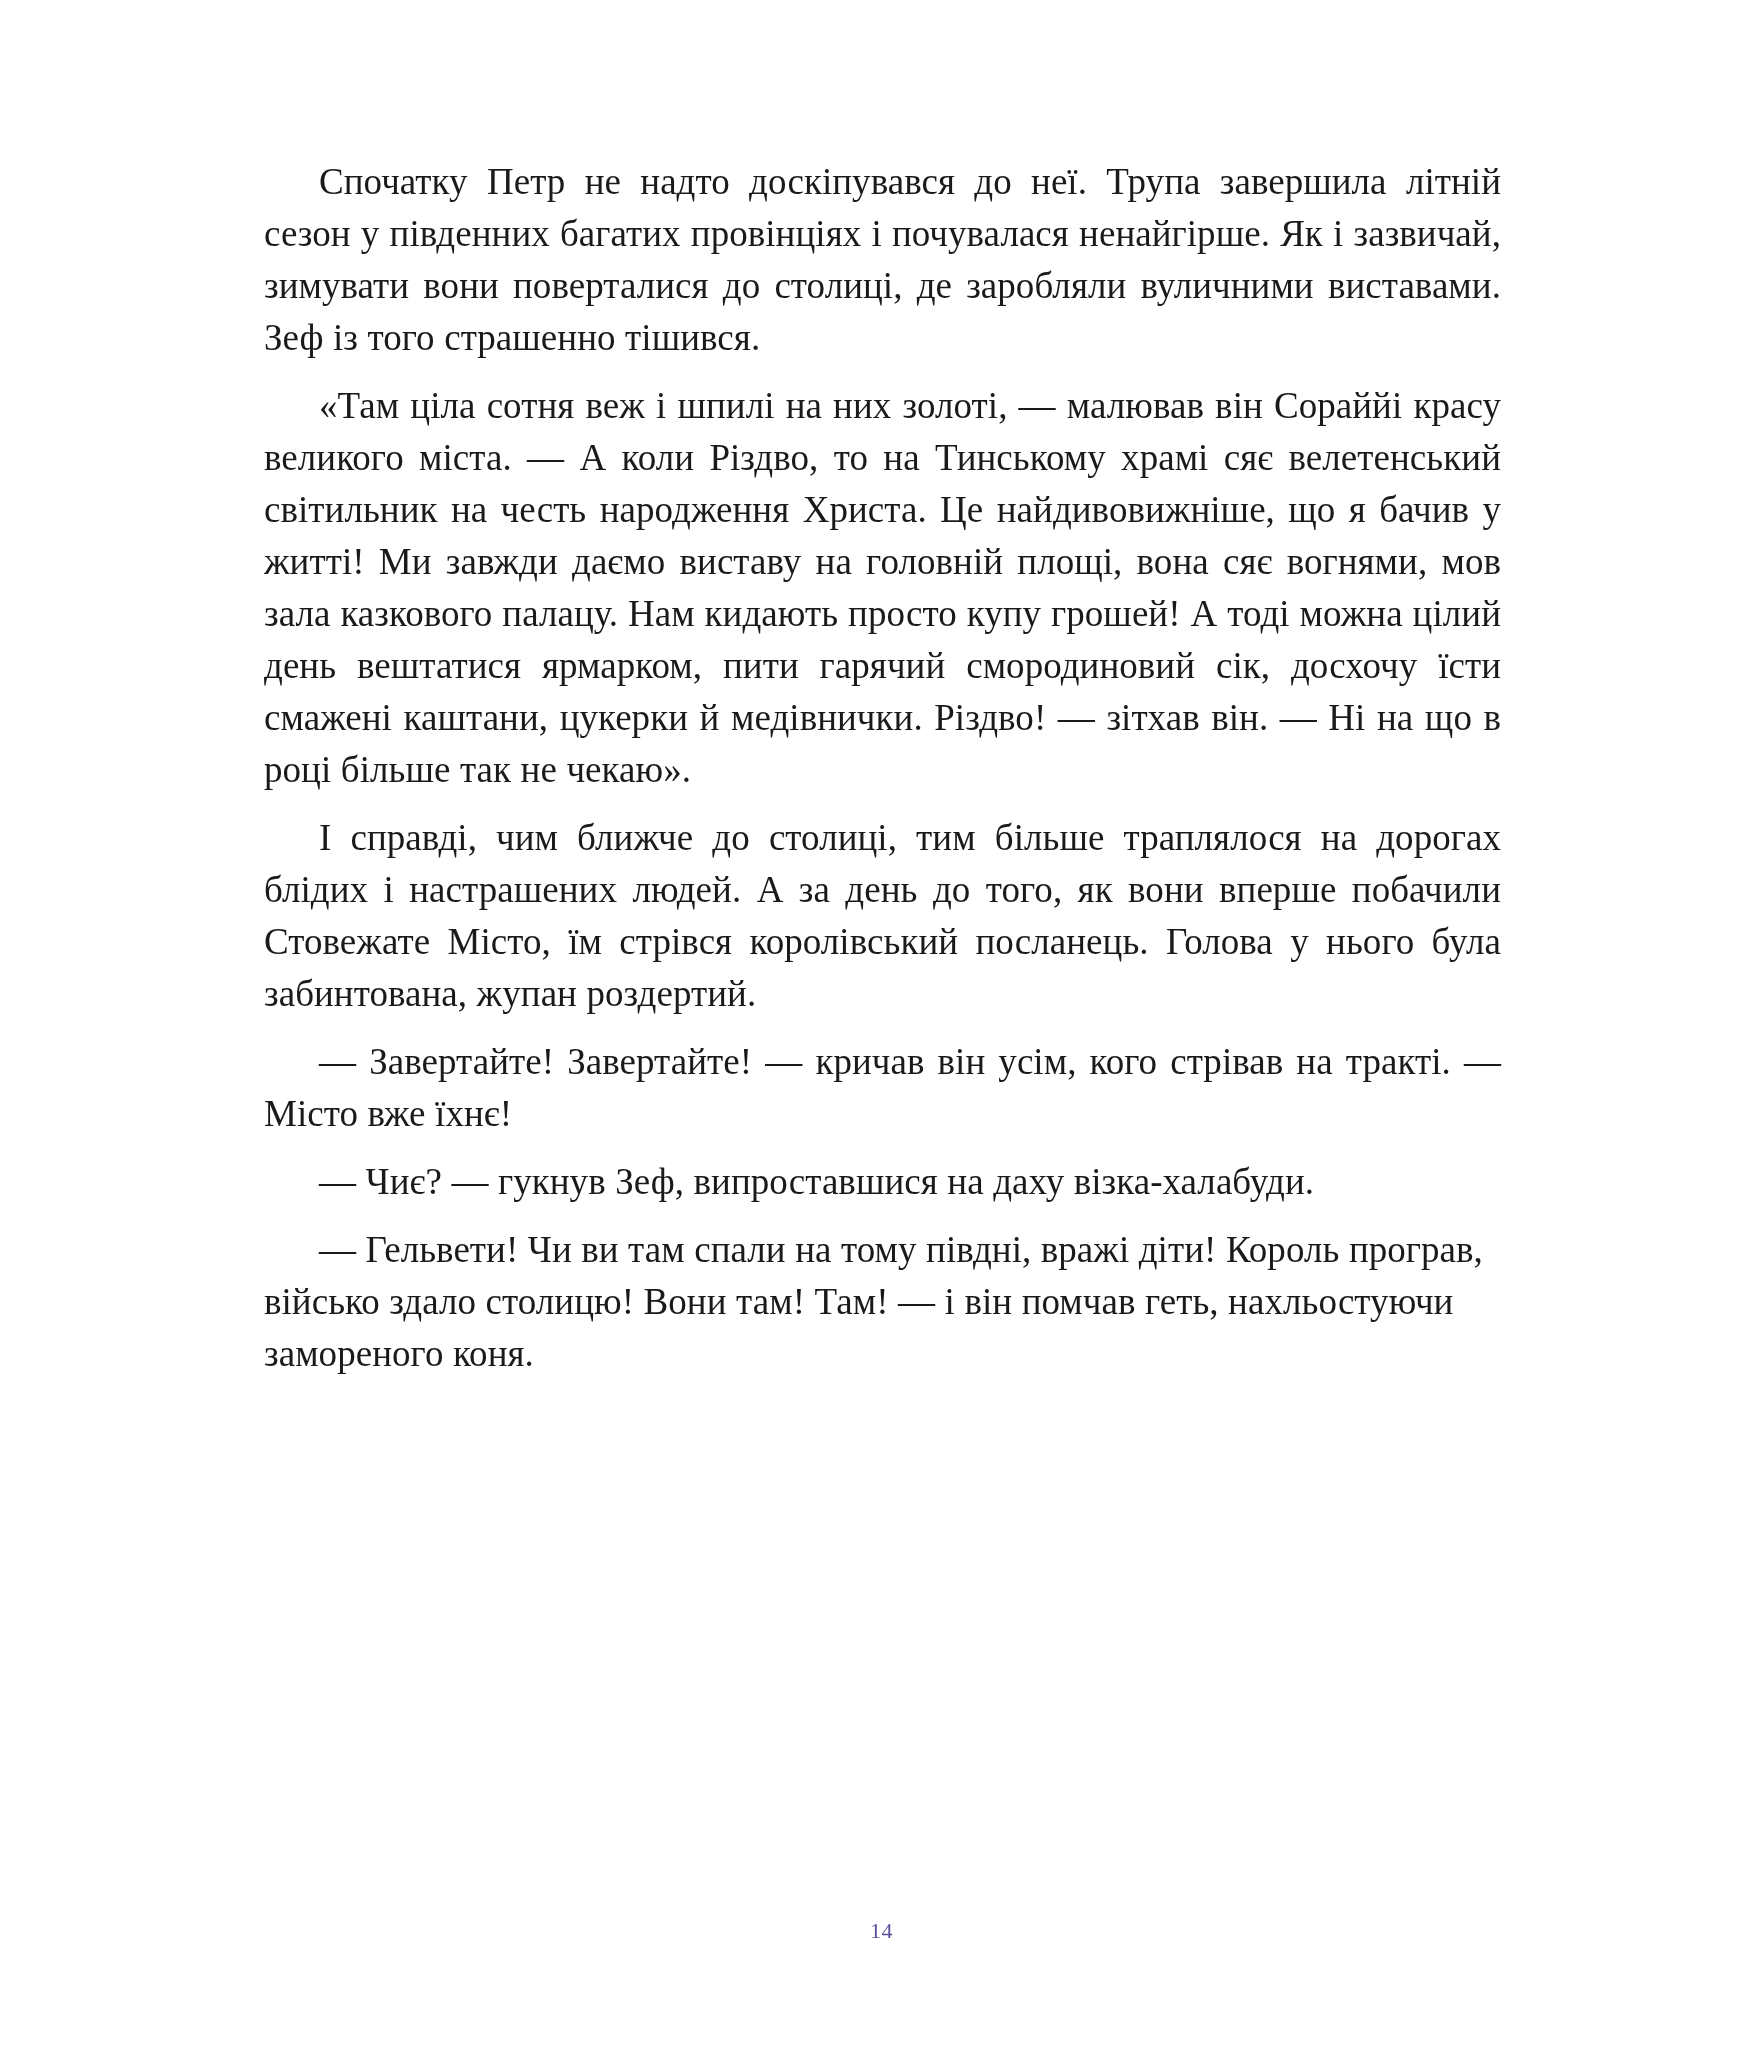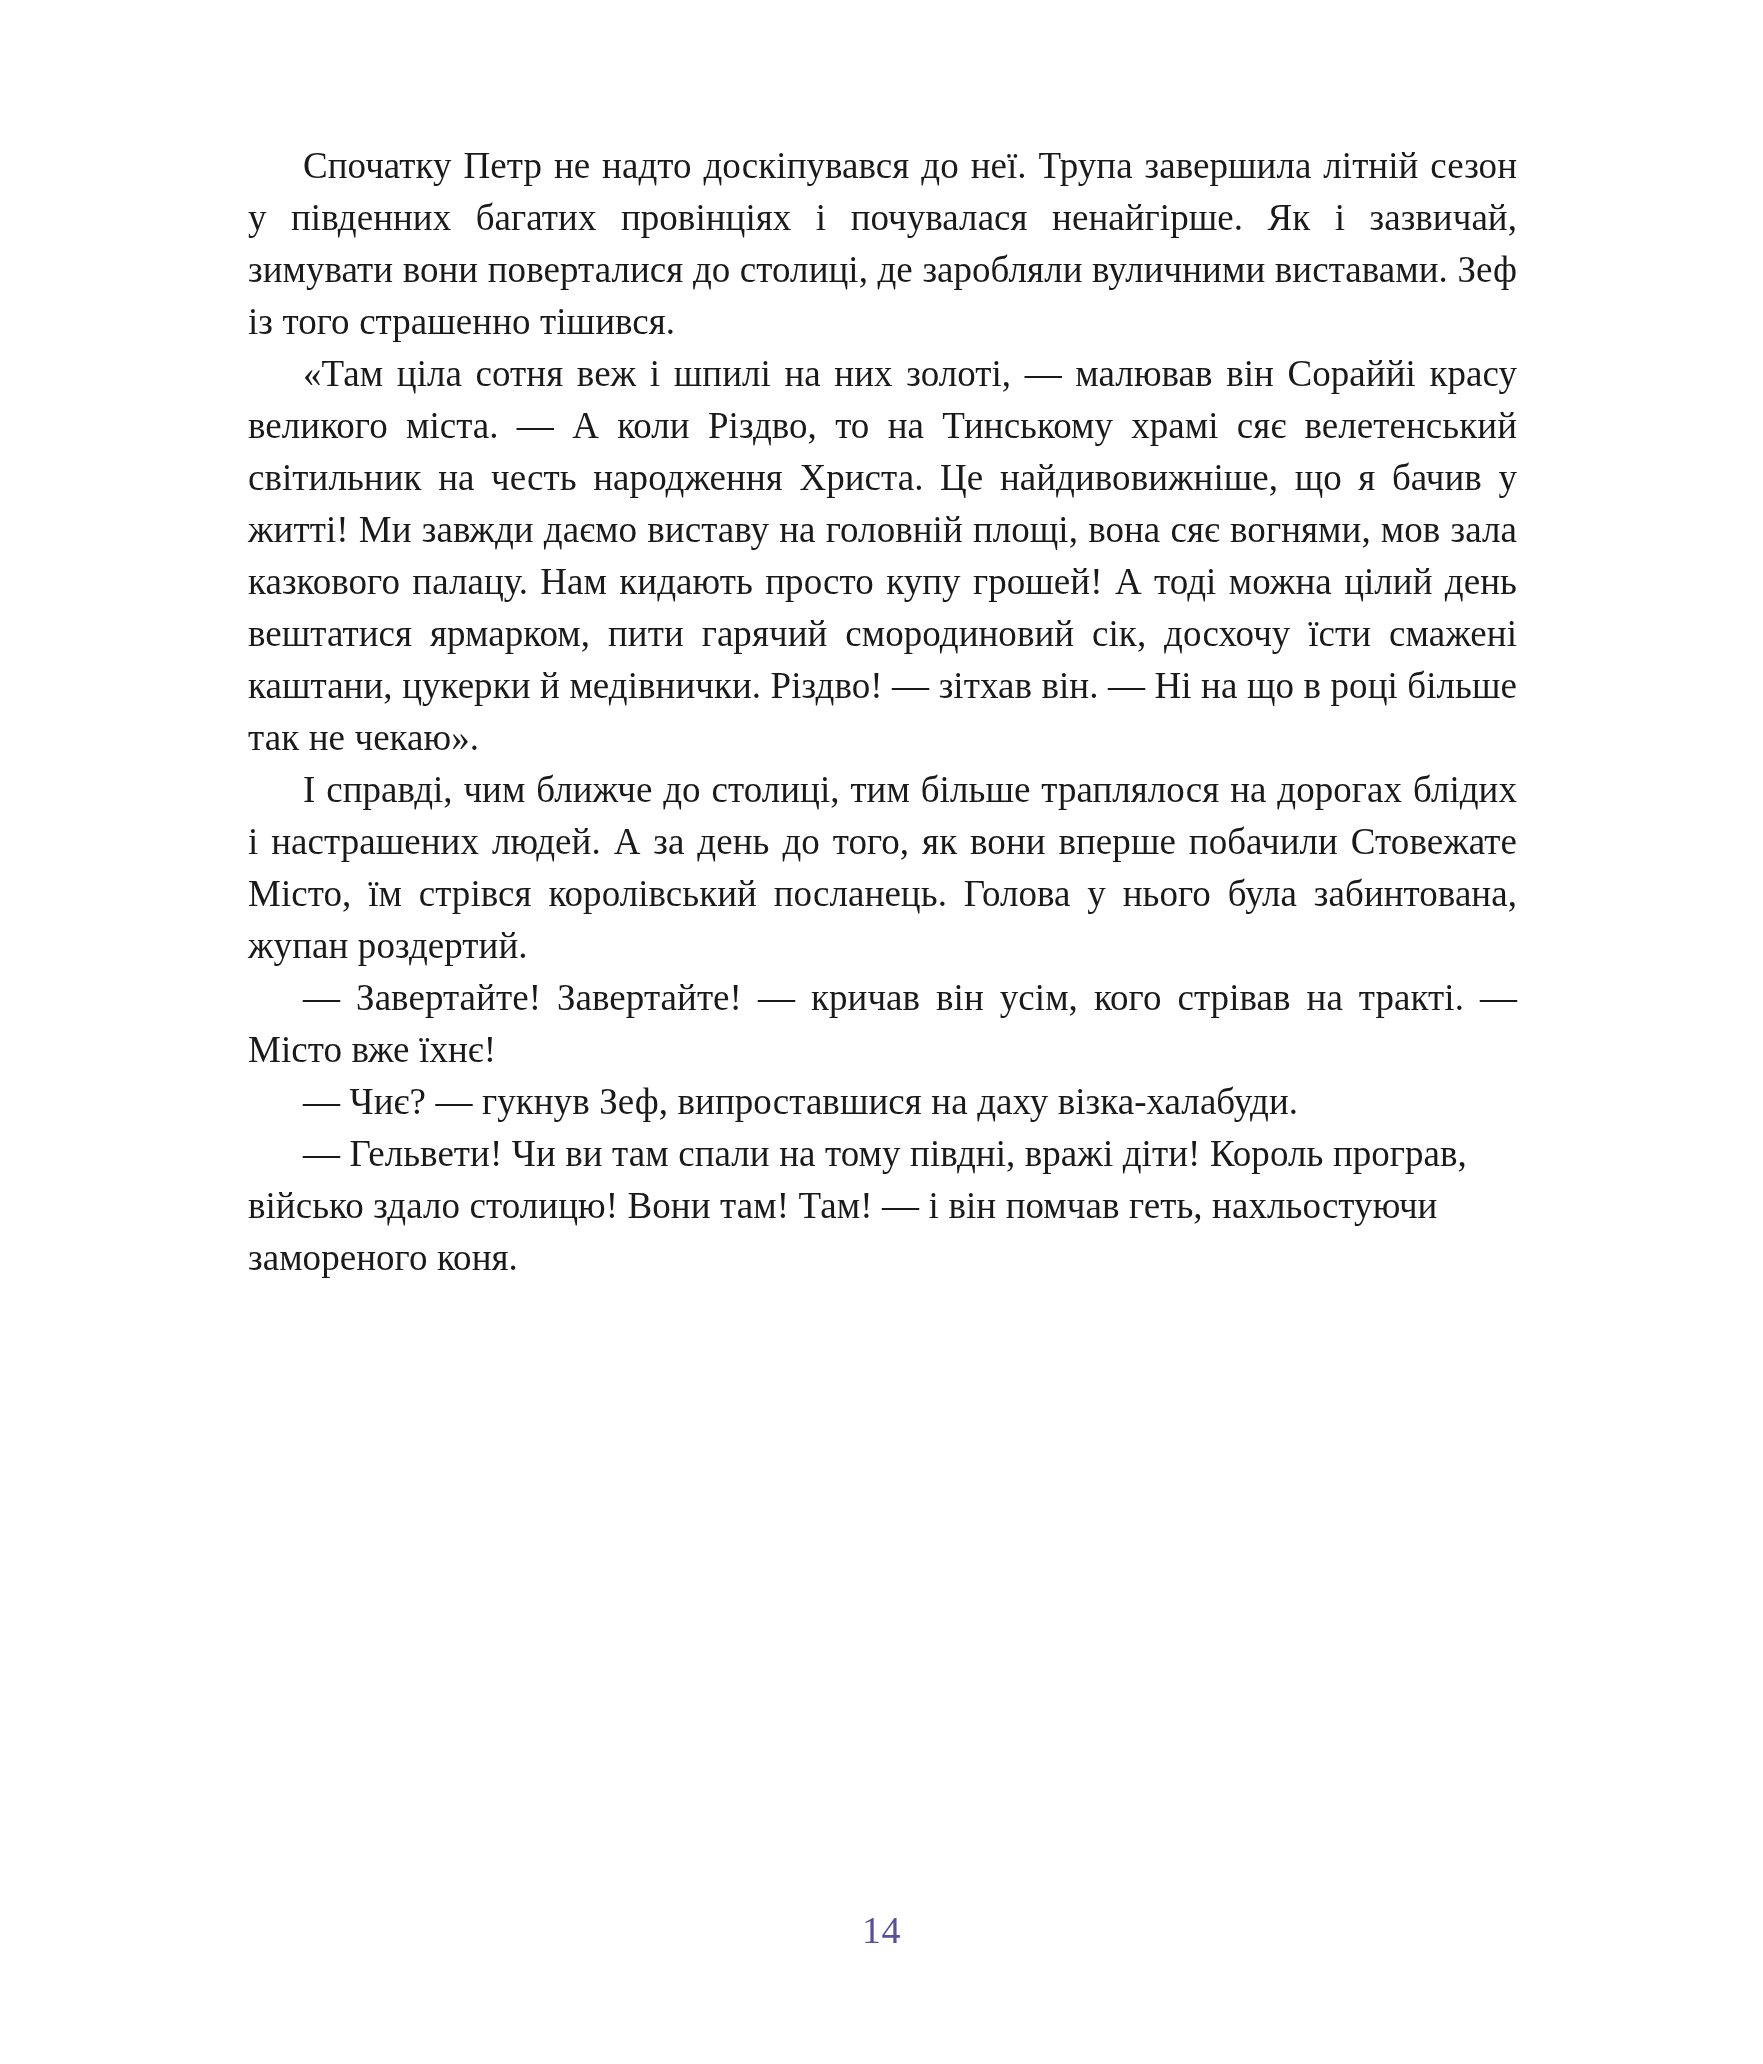--- a/index.html
+++ b/index.html
@@ -32,38 +32,38 @@
     color: #1a1a1a;
     font-size: 37px;
     line-height: 52px;
     hyphens: manual;
     -webkit-hyphens: manual;
     letter-spacing: 0.05px;
     word-spacing: 0.2px;
   }
 
   .text-block p {
-    margin: 0;
+    margin: 16px;
     text-indent: 55px;
     text-align: justify;
   }
 
   
   .text-block p:last-child {
     text-align: left;
   }
 
   .page-number {
     position: absolute;
     left: 0;
     right: 0;
     top: 1912px;
     text-align: center;
     color: #5b4e9c;
-    font-size: 38px;
+    font-size: 22px;
     line-height: 37px;
     font-family: "Liberation Serif", "DejaVu Serif", serif;
     letter-spacing: 0.5px;
   }
 </style>
 </head>
 <body>
 
 <div class="page">
 

